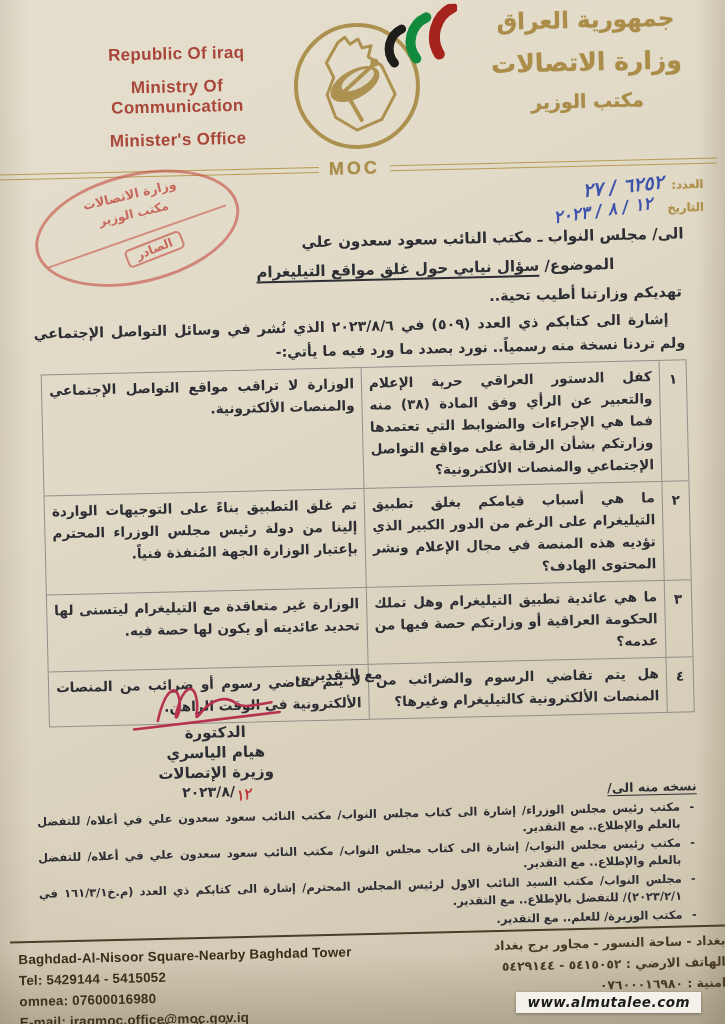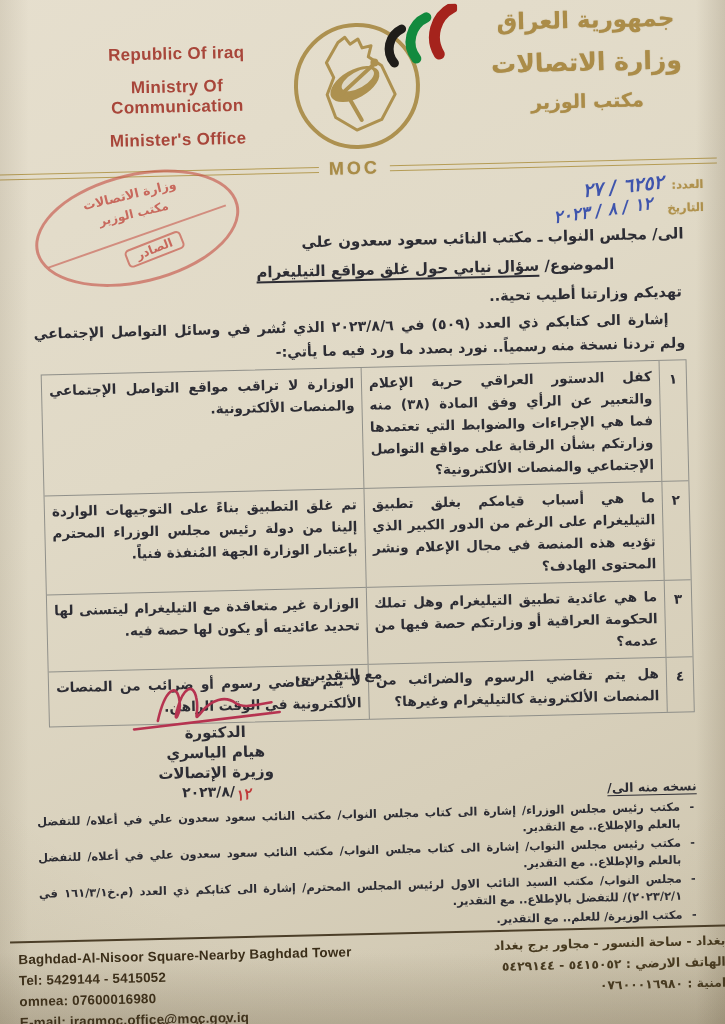--- a/index.html
+++ b/index.html
@@ -225,13 +225,14 @@
         <div>بغداد - ساحة النسور - مجاور برج بغداد</div>
         <div>الهاتف الارضي : ٥٤١٥٠٥٢ - ٥٤٢٩١٤٤</div>
         <div>امنية : ٠٧٦٠٠٠١٦٩٨٠</div>
       </div>
       <div class="print-frag">طبعة البريد العامة ٢٠٢٢</div>
 
     </div>
   </div>
 
   <div class="overlay"></div>
+  <div class="watermark">www.almutalee.com</div>
 </div>
 
 </body></html>

